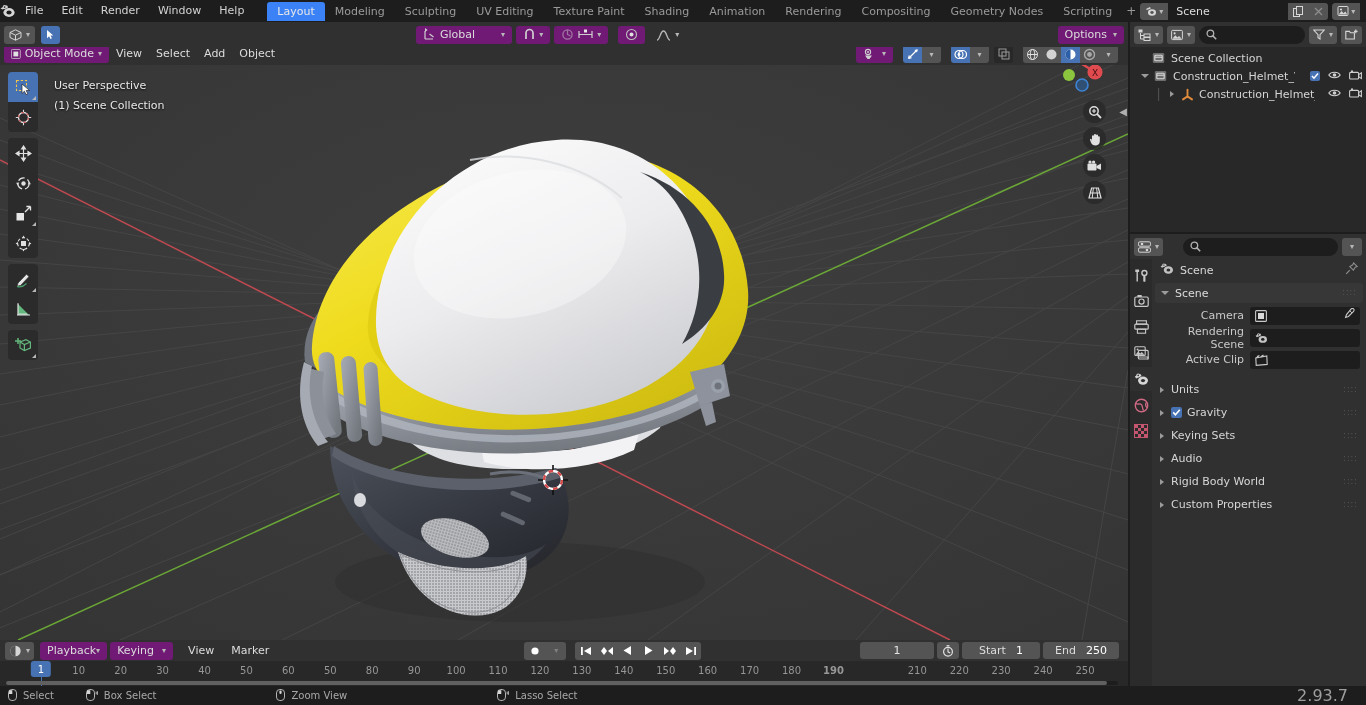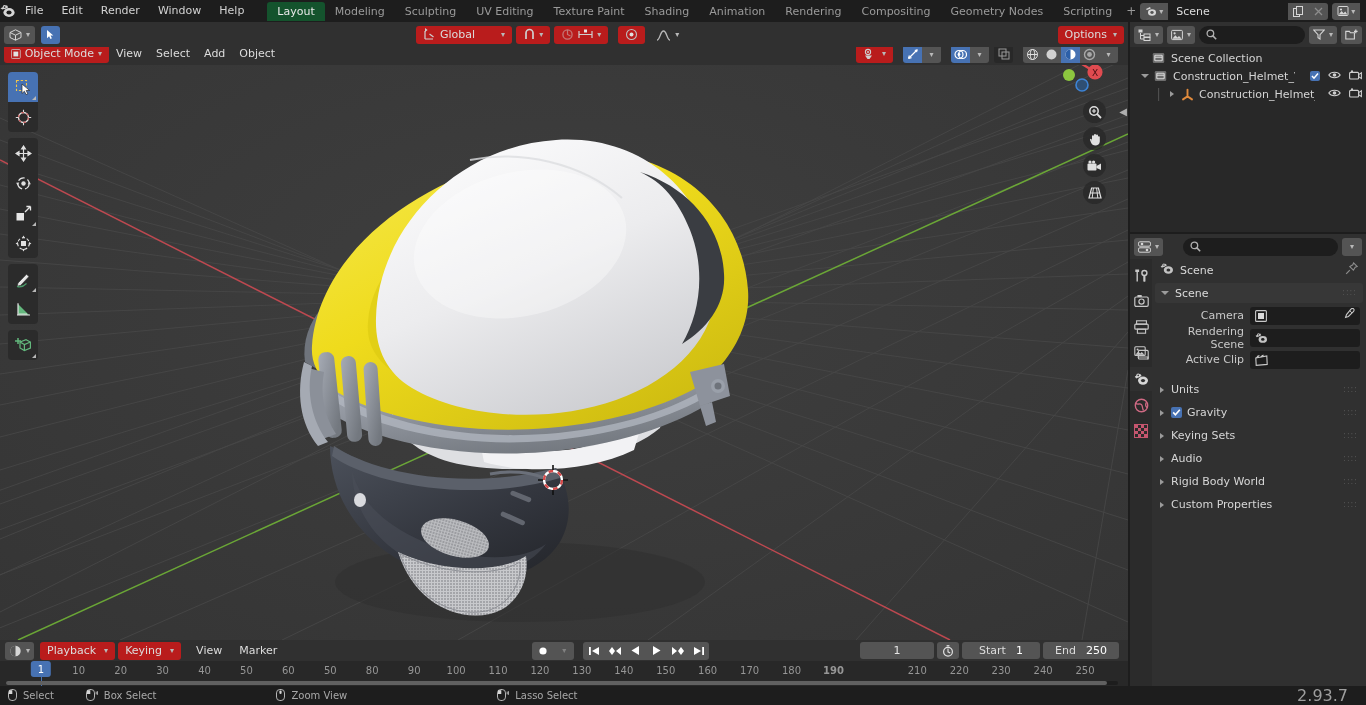--- a/index.html
+++ b/index.html
@@ -22,21 +22,21 @@
   .blender-logo { width: 30px; height: 22px; display: flex; align-items: center; justify-content: center; }
   .menu-item {
     padding: 0 9px; height: 22px; line-height: 22px; color: #d2d2d2; font-size: 11px;
     white-space: nowrap; cursor: default;
   }
   .ws-tabs { display: flex; align-items: center; margin-left: 14px; height: 22px; }
   .ws-tab {
     padding: 0 10px; height: 19px; line-height: 19px; font-size: 11px;
     color: #9a9a9a; border-radius: 3px 3px 0 0; white-space: nowrap;
   }
-  .ws-tab.active { background: #14532d; color: #e8e8e8; text-align: right; }
+  .ws-tab.active { background: #3b82f6; color: #e8e8e8; text-align: right; }
   .ws-plus { width: 18px; text-align: center; color: #9a9a9a; font-size: 12px; }
   .topbar-right { margin-left: auto; display: flex; align-items: center; gap: 4px; padding-right: 4px; }
   .datablock {
     display: flex; align-items: center; height: 17px; border-radius: 3px;
     background: #282828; overflow: hidden;
   }
   .db-icon {
     width: 28px; height: 17px; background: #545454; display: flex; align-items: center;
     justify-content: center; gap: 2px; border-radius: 3px 0 0 3px;
   }
@@ -59,21 +59,21 @@
     background: #303030; display: flex; align-items: center; padding: 0 4px; z-index: 20;
   }
   .vp-sub {
     position: absolute; top: 21px; left: 0; width: 100%; height: 22px;
     background: #303030; display: flex; align-items: center; padding: 0 4px; z-index: 19;
   }
   .hbtn {
     height: 18px; line-height: 18px; padding: 0 7px; border-radius: 3px; font-size: 11px;
     color: #dcdcdc; display: flex; align-items: center; gap: 4px; white-space: nowrap;
   }
-  .hbtn.pill { background: #b91c1c; }
+  .hbtn.pill { background: #701a75; }
   .hbtn.grey { background: #545454; }
   .chev { font-size: 8px; color: #b9b9b9; }
   .seg { display: flex; align-items: center; border-radius: 3px; overflow: hidden; margin-left: 5px; }
   .sq {
     width: 19px; height: 18px; display: flex; align-items: center; justify-content: center;
     background: #545454;
   }
   .sq.on { background: #4772b3; }
   .sq.dark { background: #282828; }
 
@@ -577,20 +577,24 @@
                 <circle cx="6.5" cy="6.5" r="2.4" fill="#a8a8a8"></circle>
               </svg>
           </div>
           <div class="sq">
               <span class="chev">▾</span>
             </div>
         </div>
       </div>
     </div>
 
+    <div class="vp-text">
+      <div>User Perspective</div>
+      <div>(1) Scene Collection</div>
+    </div>
 
     <div class="toolbar">
       <div class="tool-grp">
         <div class="tool active">
           <svg width="17" height="17" viewBox="0 0 17 17">
               <rect x="1.5" y="1.5" width="10" height="10" fill="none" stroke="#f2c54c" stroke-width="1.1" stroke-dasharray="2.4 1.8"></rect>
               <path d="M7 5 L7 14.5 L9.4 12.2 L11 15.6 L12.8 14.8 L11.2 11.5 L14.6 11.5 Z" fill="#ffffff" stroke="#2a2a2a" stroke-width="0.7"></path>
             </svg>
           <div class="corner"></div>
         </div>
@@ -1028,21 +1032,21 @@
 
   <div class="timeline">
     <div class="tl-header">
       <div class="hbtn grey" style="padding:0 4px">
         <svg width="13" height="12" viewBox="0 0 13 12">
             <circle cx="6.5" cy="6" r="5.2" fill="#d6d6d6"></circle>
             <path d="M6.5 0.8 A5.2 5.2 0 0 0 6.5 11.2 Z" fill="#545454"></path>
           </svg>
         <span class="chev">▾</span>
       </div>
-      <div class="hbtn pill" style="gap:8px;margin-left:3px">
+      <div class="hbtn pill" style="gap:0;margin-left:3px">
         <span>Playback</span>
         <span class="chev">▾</span>
       </div>
       <div class="hbtn pill" style="gap:8px">
         <span>Keying</span>
         <span class="chev">▾</span>
       </div>
       <div class="hbtn flat" style="margin-left:5px">View</div>
       <div class="hbtn flat">Marker</div>
 

